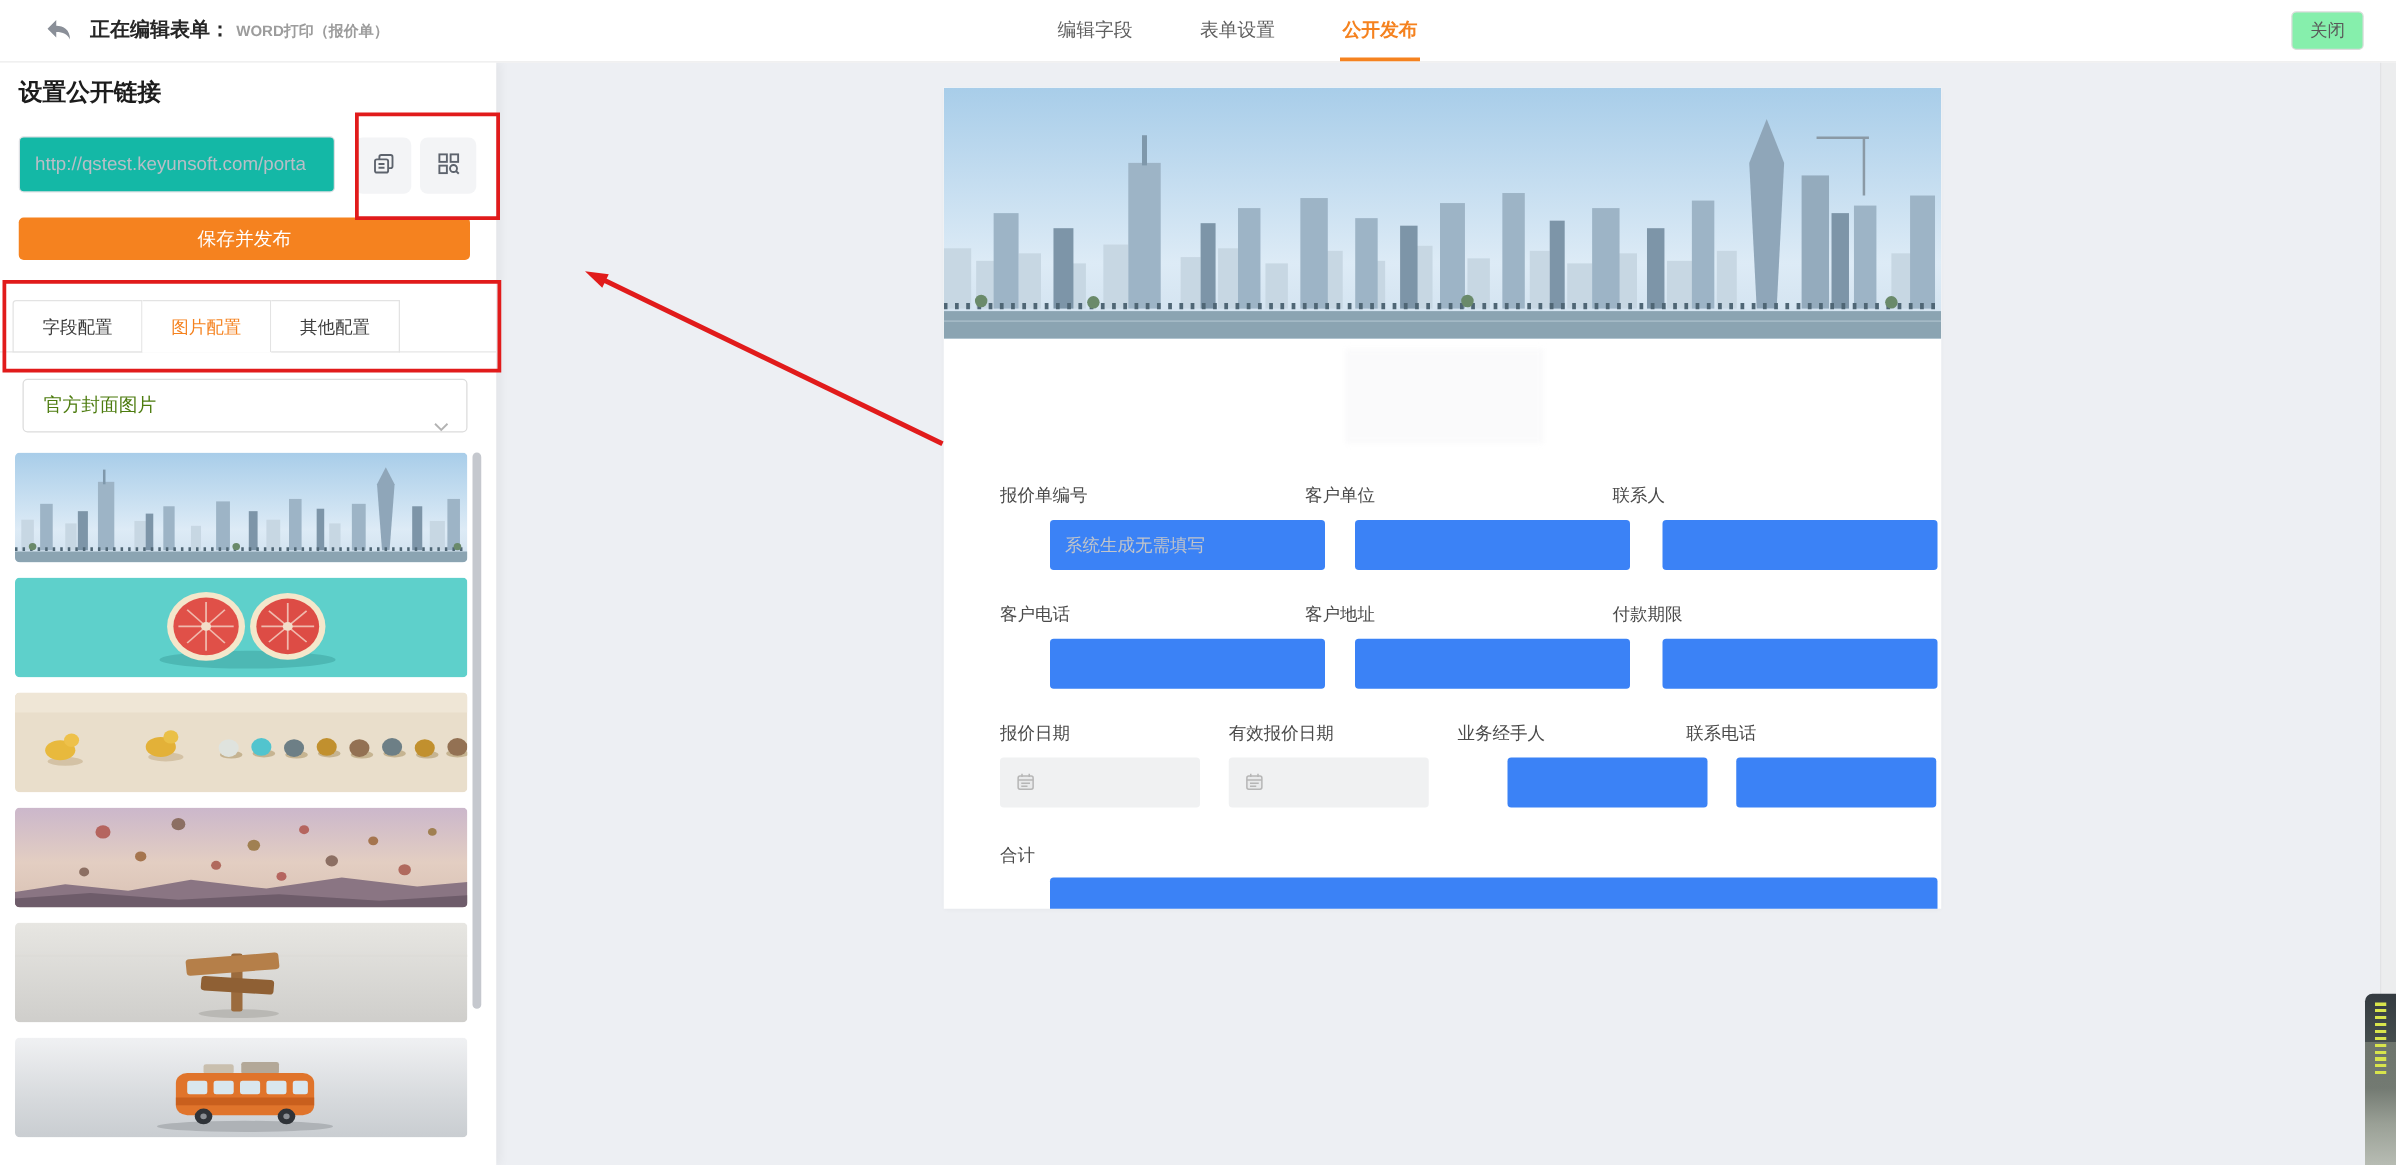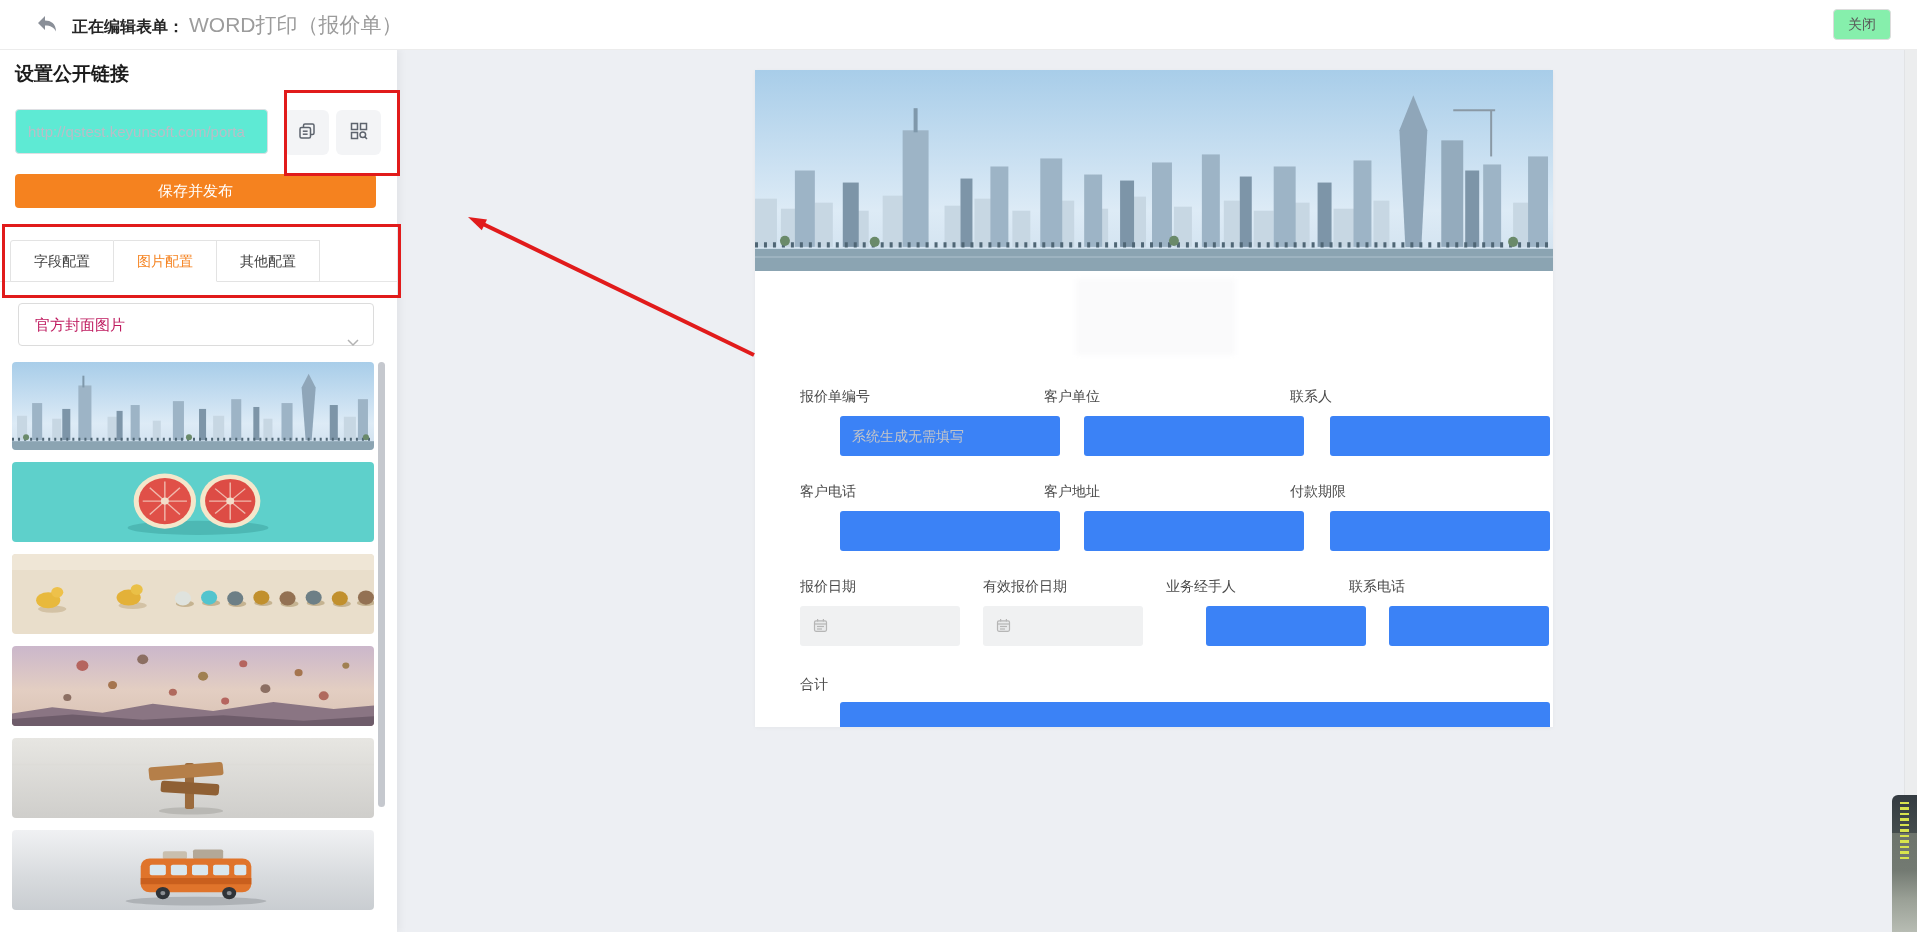--- a/index.html
+++ b/index.html
@@ -6,50 +6,50 @@
   * { margin:0; padding:0; font-family:"Liberation Sans","DejaVu Sans",sans-serif; }
   html,body { width:1917px; height:932px; overflow:hidden; background:#edeff3; }
   #app { position:relative; width:1917px; height:932px; }
 
   
   .header { position:absolute; left:0; top:0; width:1917px; height:49px; background:#fff;
             border-bottom:1px solid #ececec; z-index:30; }
   .back-btn { position:absolute; left:34px; top:12px; width:26px; height:26px; background:none; border:none; cursor:pointer; }
   .hdr-title { position:absolute; left:72px; top:0; height:49px; line-height:49px; font-size:16px;
                font-weight:700; color:#262626; white-space:nowrap; }
-  .hdr-sub { font-weight:400; color:#9c9c9c; font-size:21px; margin-left:5px; }
+  .hdr-sub { font-weight:700; color:#9c9c9c; font-size:12px; margin-left:5px; }
   .hdr-tabs { position:absolute; left:846px; top:0; height:49px; display:flex; gap:54px; }
   .htab { position:relative; line-height:49px; font-size:15px; color:#5f5f5f; cursor:pointer; white-space:nowrap; }
   .htab.active { color:var(--accent-orange); font-weight:700; }
   .htab.active::after { content:""; position:absolute; left:-2px; right:-2px; bottom:0; height:3px;
                         background:var(--accent-orange); }
   .close-btn { position:absolute; right:26px; top:9px; width:58px; height:31px; background:#86efac;
                border:1px solid #dcdcdc; border-radius:4px; font-size:14px; color:#595959; cursor:pointer; }
 
   
   .sidebar { position:absolute; left:0; top:49px; width:397px; height:883px; background:#fff;
              box-shadow:3px 0 8px rgba(0,0,0,.05); z-index:10; }
   .side-heading { position:absolute; left:15px; top:12px; font-size:19px; font-weight:700; color:#1c1c1c; }
   .side-url { position:absolute; left:15px; top:60px; width:253px; height:45px; border:1px solid #dddfe3;
-              border-radius:4px; padding:0 12px; font-size:15px; color:#444; box-sizing:border-box; background:#5eead4; }
+              border-radius:4px; padding:0 12px; font-size:15px; color:#444; box-sizing:border-box; background:#14b8a6; }
   .side-url::placeholder { color:#b9bec7; }
   .icon-btn { position:absolute; top:61px; width:45px; height:45px; background:#f3f4f6; border:none;
               border-radius:6px; display:flex; align-items:center; justify-content:center; cursor:pointer; }
   .icon-btn.copy { left:284px; } .icon-btn.qr { left:336px; }
   .publish-btn { position:absolute; left:15px; top:125px; width:361px; height:34px; background:var(--accent-orange);
                  color:#fff; border:none; border-radius:4px; font-size:15px; cursor:pointer; }
   .cfg-tabs { position:absolute; left:0; top:191px; width:397px; height:42px; border-bottom:1px solid #e6e6e6;
               display:flex; padding-left:10px; box-sizing:border-box; }
   .cfg-tab { height:42px; line-height:40px; padding:0 23px; font-size:14px; color:#3d3d3d; background:#fff;
              border:1px solid #e3e3e3; border-left:none; box-sizing:border-box; cursor:pointer; white-space:nowrap; }
   .cfg-tab:first-child { border-left:1px solid #e3e3e3; border-radius:3px 0 0 0; }
   .cfg-tab.active { color:var(--accent-orange); border-bottom:1px solid #fff; }
   .cover-select { position:absolute; left:18px; top:254px; width:356px; height:43px; border:1px solid #dcdcdc;
                   border-radius:4px; box-sizing:border-box; line-height:41px; padding-left:16px; font-size:15px;
-                  color:#be185d; cursor:pointer; background:#fff; }
+                  color:#4d7c0f; cursor:pointer; background:#fff; }
   .cover-select .chev { position:absolute; right:14px; top:17px; }
   .cover-list { position:absolute; left:12px; top:313px; width:362px; }
   .cover-item { width:362px; height:80px; border-radius:4px; overflow:hidden; margin-bottom:12px;
                 cursor:pointer; position:relative; }
   .cover-item.first { height:88px; }
   .cover-item svg { display:block; width:100%; height:100%; }
   .side-scrollbar { position:absolute; left:378px; top:313px; width:7px; height:445px; background:#c5c8ce;
                     border-radius:4px; cursor:pointer; }
 
   
@@ -100,20 +100,25 @@
 <div id="app">
 
   <div class="header">
     <button class="back-btn">
       <svg width="22" height="20" viewBox="0 0 22 20">
           <path d="M9 2 L2 9 l7 7 v-4.4 c5.6 0 8.8 1.8 11 5.9 0-7.8-5.2-11-11-11 Z" fill="#8a8f98"></path>
         </svg>
     </button>
     <div class="hdr-title">
       <span>正在编辑表单：</span><span class="hdr-sub">WORD打印（报价单）</span>
+    </div>
+    <div class="hdr-tabs">
+      <div class="htab">编辑字段</div>
+      <div class="htab">表单设置</div>
+      <div class="htab active">公开发布</div>
     </div>
     <button class="close-btn">关闭</button>
   </div>
 
   <div class="sidebar">
     <div class="side-heading">设置公开链接</div>
 
     <input class="side-url" type="text" placeholder="http://qstest.keyunsoft.com/porta" style="">
 
     <button class="icon-btn copy">

